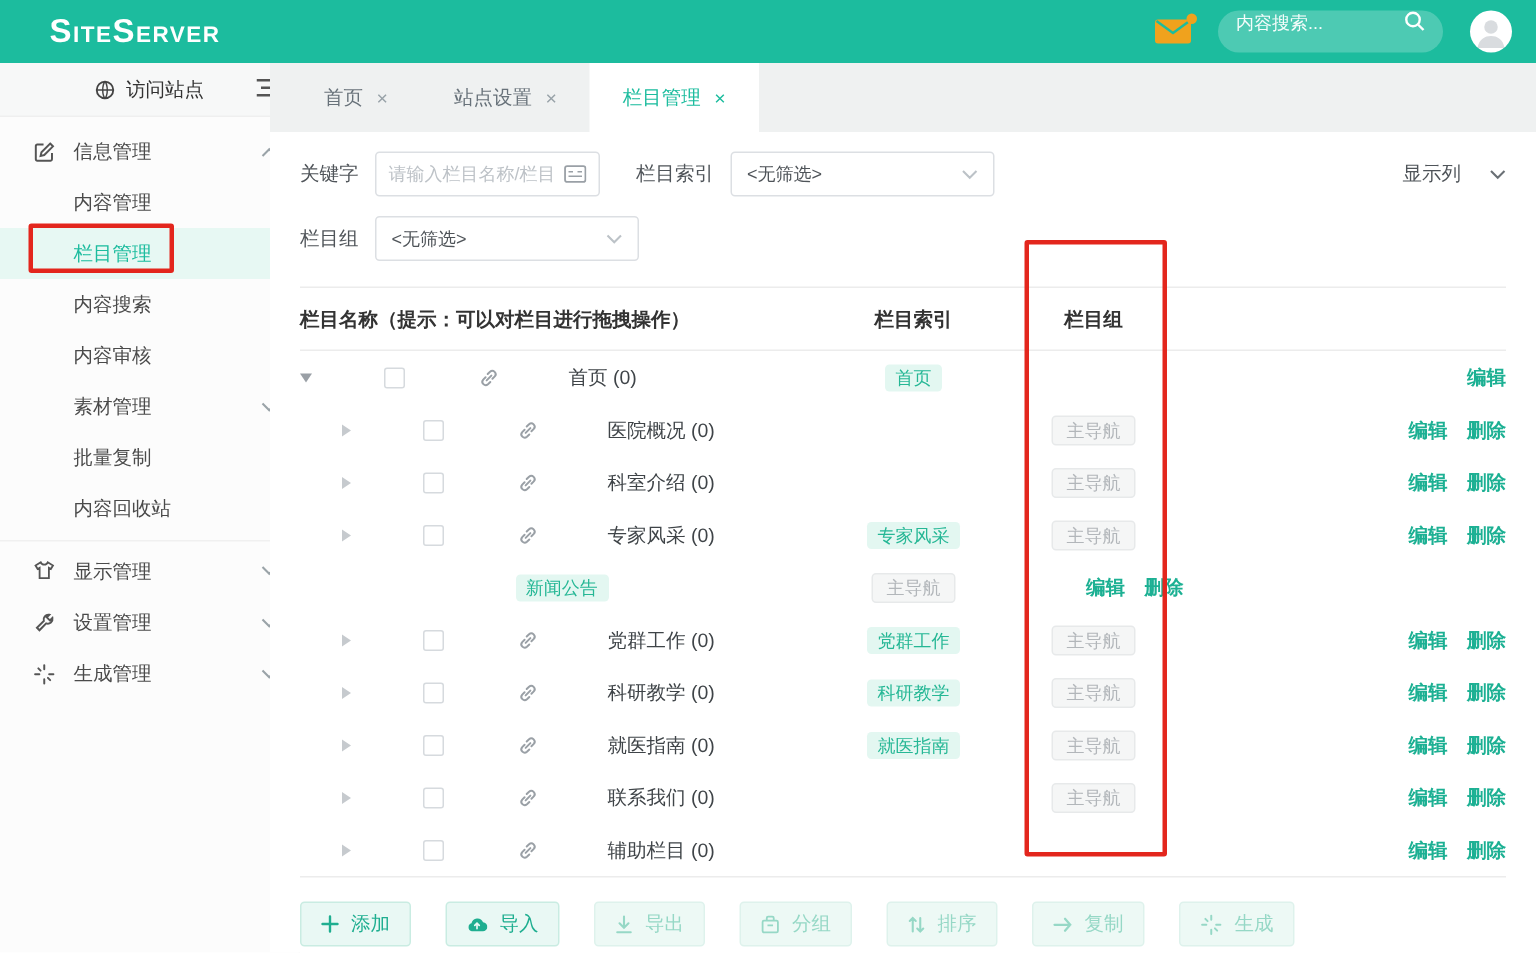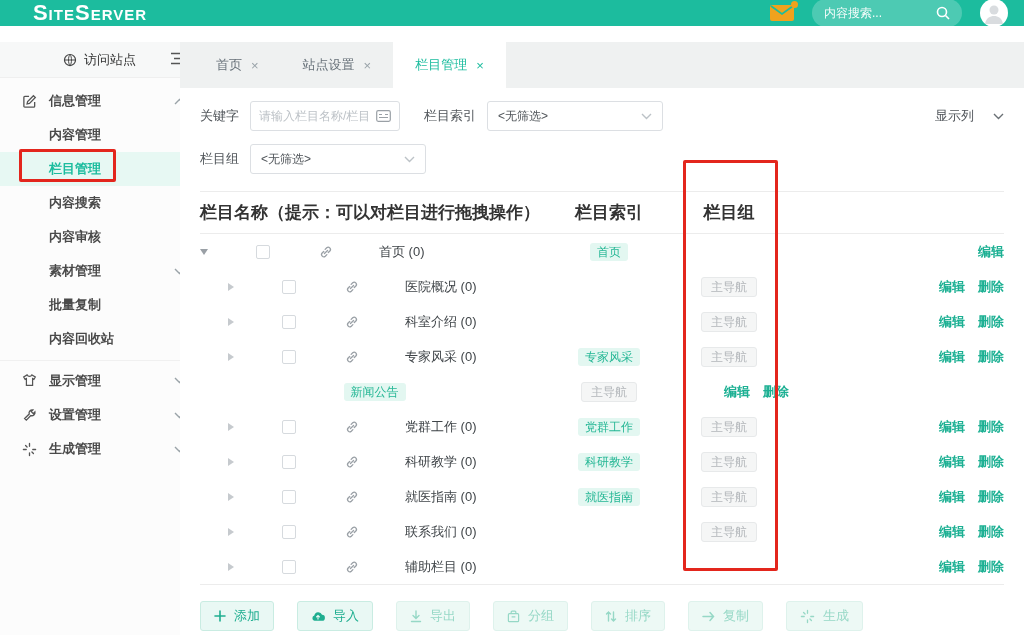--- a/index.html
+++ b/index.html
@@ -1,38 +1,38 @@
 <!DOCTYPE html>
 <html><head>
 <meta charset="utf-8">
 <style>
   * { box-sizing: border-box; margin: 0; padding: 0; }
   html,body { width:1024px; height:635px; }
   body { font-family:"Liberation Sans","DejaVu Sans",sans-serif; position:relative; background:#fff; overflow:hidden; }
 
   
-  .topbar { position:absolute; top:0; left:0; width:1024px; height:26px; background:#1cbc9e; display:flex; align-items:center; color:#fff;gap:32px; }
+  .topbar { position:absolute; top:0; left:0; width:1024px; height:42px; background:#1cbc9e; display:flex; align-items:center; color:#fff;gap:32px; }
   .logo { width:180px; text-align:center; font-weight:bold; letter-spacing:1px; color:#fff; white-space:nowrap; }
   .logo .big { font-size:22px; }
   .logo .small { font-size:15px; }
   .nav-item { height:42px; display:flex; align-items:center; padding:0 28px; font-size:14px; cursor:pointer; }
   .nav-item.active { background:#18a389; }
   .topbar-right { margin-left:auto; display:flex; align-items:center; gap:18px; padding-right:16px; }
   .mail-wrap { position:relative; width:24px; height:18px; }
   .mail-dot { position:absolute; top:-3px; right:-4px; width:7px; height:7px; border-radius:50%; background:#f0a21d; }
-  .search-pill { width:150px; height:28px; border-radius:14px; background:rgba(255,255,255,0.22); display:flex; align-items:center; padding:12px 12px; gap:8px; }
+  .search-pill { width:150px; height:28px; border-radius:14px; background:rgba(255,255,255,0.22); display:flex; align-items:flex-start; padding:0 12px; gap:8px; }
   .search-pill .ph { flex:1; font-size:12px; color:rgba(255,255,255,0.95); }
   .avatar { width:28px; height:28px; border-radius:50%; background:#fff; display:flex; align-items:center; justify-content:center; overflow:hidden; }
 
   
   .sidebar { position:absolute; top:42px; left:0; width:200px; bottom:0; background:#fcfcfc; border-right:1px solid #ededed; }
   .visit-row { height:36px; background:#f7f8f8; border-bottom:1px solid #efefef; display:flex; align-items:center; justify-content:center; gap:7px; font-size:13px; color:#333; position:relative; cursor:pointer; }
   .visit-row .ham { position:absolute; right:13px; top:10px; }
   .menu { padding-top:6px; }
-  .menu-item { height:34px; display:flex; align-items:center; font-size:13px; color:#4a4a4a; cursor:pointer; position:relative;font-weight:bold; }
+  .menu-item { height:34px; display:flex; align-items:center; font-size:13px; color:#4a4a4a; cursor:pointer; position:relative; }
   .menu-item .mi-icon { width:16px; height:16px; margin-left:22px; margin-right:11px; display:flex; align-items:center; color:#555; }
   .menu-item.child { padding-left:49px; }
   .menu-item.active { background:#e7f8f3; color:#1cbc9e; }
   .menu-item .chev { position:absolute; right:14px; color:#9aa; display:flex; }
   .menu-item.divided { border-top:1px solid #f0f0f0; margin-top:4px; padding-top:2px; height:38px; }
 
   
   .main { position:absolute; left:180px; top:42px; width:844px; bottom:0; background:#fff; }
   .tabbar { height:46px; background:#eff1f1; display:flex; padding-left:14px; }
   .tab { padding:0 22px; display:flex; align-items:center; gap:9px; font-size:13px; color:#68727a; cursor:pointer; }
@@ -43,21 +43,21 @@
   .content { padding:0 20px; }
   .frow { display:flex; align-items:center; margin-top:13px; height:30px; }
   .flabel { font-size:13px; color:#4f5459; margin-right:11px; }
   .finput { width:150px; height:30px; border:1px solid #dcdfe3; border-radius:3px; background:#fff; display:flex; align-items:center; padding:0 8px; gap:6px; }
   .finput .ph { flex:1; font-size:12px; color:#bdc2c7; white-space:nowrap; overflow:hidden; }
   .fselect { width:176px; height:30px; border:1px solid #dcdfe3; border-radius:3px; background:#fff; display:flex; align-items:center; justify-content:space-between; padding:0 10px; font-size:12px; color:#4f5459; margin-right:26px; cursor:pointer; }
   .cols-toggle { margin-left:auto; display:flex; align-items:center; gap:19px; font-size:13px; color:#4f5459; cursor:pointer; }
 
   .table { margin-top:17px; border-top:1px solid #ececec; border-bottom:1px solid #ececec; }
   .grid { display:grid; grid-template-columns:1fr 120px 120px 215px; align-items:center; }
-  .thead { height:42px; border-bottom:1px solid #ececec; font-size:17px; font-weight:bold; color:#333; }
+  .thead { height:42px; border-bottom:1px solid #ececec; font-size:13px; font-weight:bold; color:#333; }
   .th-center { text-align:center; }
   .trow { height:35px; font-size:13px; color:#3f4448; }
   .cell-name { display:flex; align-items:center;gap:39px; }
   .caret { width:0; height:0; margin-right:9px; }
   .caret.down { border-left:4.5px solid transparent; border-right:4.5px solid transparent; border-top:6px solid #9aa0a6; }
   .caret.right { border-top:4.5px solid transparent; border-bottom:4.5px solid transparent; border-left:6px solid #c6cace; }
   .checkbox { width:14px; height:14px; border:1px solid #d6dade; border-radius:2px; background:#fff; margin-right:10px; flex:none; }
   .link-ic { display:flex; margin-right:7px; color:#9aa0a6; }
   .cell-index, .cell-group { text-align:center; }
   .badge-teal { display:inline-block; background:#e3f7f1; color:#25b795; font-size:12px; padding:3px 7px; border-radius:3px; line-height:1; }

